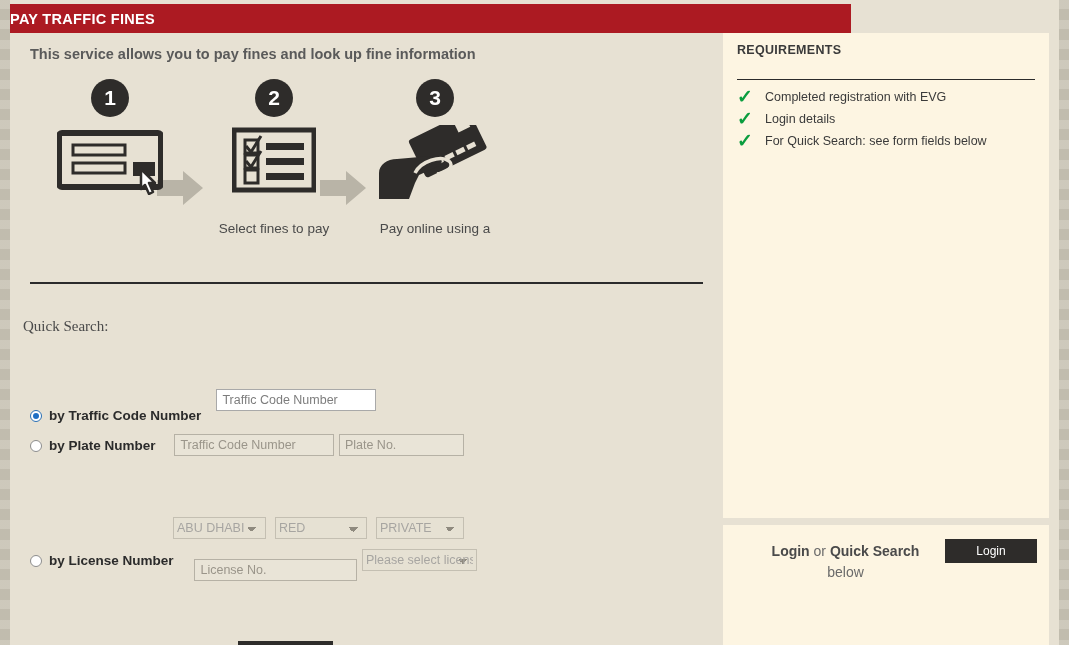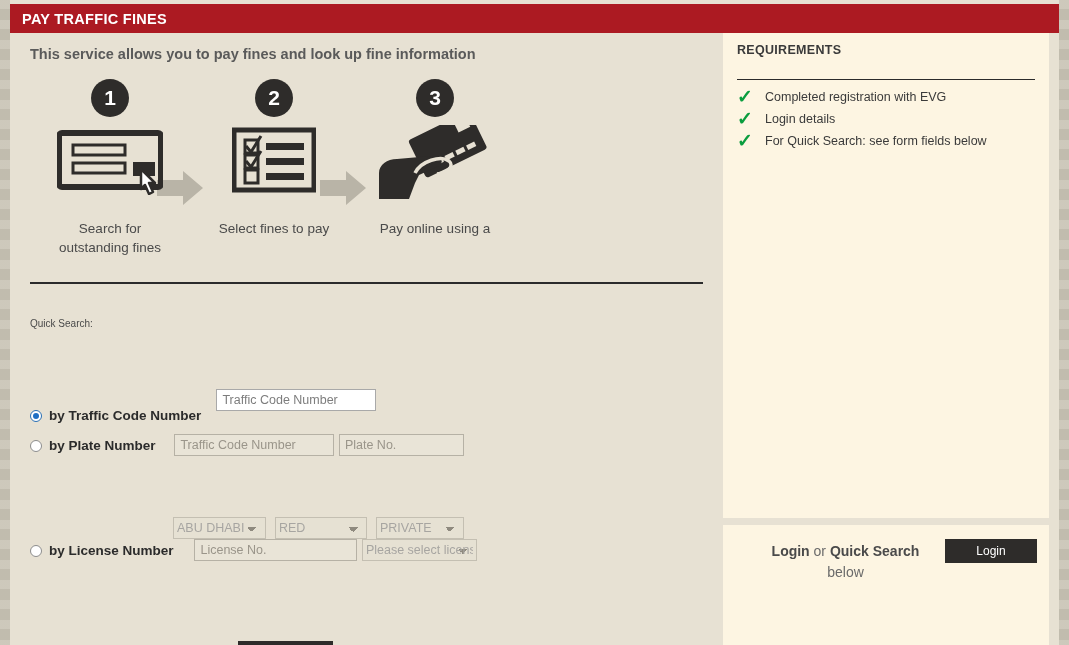--- a/index.html
+++ b/index.html
@@ -24,29 +24,28 @@
   .content {
     position: absolute;
     left: 10px; top: 0px;
     width: 1049px; height: 645px;
     background: #e7e1d3;
   }
   
   .title-bar {
     position: absolute;
     left: 0px; top: 4px;
-    width: 1049px; height: 29px;
+    width: 841px; height: 29px;
     background: #ac1a22;
     color: #ffffff;
     font-size: 14.5px;
     font-weight: bold;
     letter-spacing: 0.3px;
     display: flex;
     align-items: center;
-    padding-left: 12px;
   }
   
   .left-col {
     position: absolute;
     left: 0px; top: 33px;
     width: 712px; height: 612px;
     background: #e7e1d3;
   }
   .intro {
     position: absolute;
@@ -94,23 +93,24 @@
   
   .divider {
     position: absolute;
     left: 20px; top: 249px;
     width: 673px; height: 0;
     border-top: 2px solid #2b2b2b;
   }
   
   .qs-title {
     position: absolute;
-    left: 20px; top: 285px;
-    font-size: 10px;
+    left: 13px; top: 285px;
+    font-size: 15px;
     color: #4a4a4a;
+    font-family: Liberation Serif, serif;
   }
   .row { position: absolute; left: 20px; }
   .row-code    { top: 342px; }
   .row-plate   { top: 401px; }
   .row-license { top: 506px; }
 
   .radio {
     display: inline-block;
     width: 12px; height: 12px;
     border-radius: 50%;
@@ -176,21 +176,21 @@
     background-image:
       linear-gradient(45deg, transparent 50%, #6a665c 50%),
       linear-gradient(135deg, #6a665c 50%, transparent 50%);
     background-position: calc(100% - 13px) 9px, calc(100% - 8px) 9px;
     background-size: 5px 5px, 5px 5px;
     background-repeat: no-repeat;
   }
   .w-code   { width: 160px; }
   .w-plate1 { width: 160px; }
   .w-plate2 { width: 125px; }
-  .w-license{ width: 163px; }
+  .w-license{ width: 163px; margin-top: 20px; }
   .sel-src  { width: 93px; }
   .sel-col  { width: 92px; }
   .sel-kind { width: 88px; }
   .sel-lic  { width: 115px; }
 
   .plate-heads {
     position: absolute;
     left: 163px; top: 462px;
     font-size: 11.5px;
     font-weight: bold;
@@ -308,24 +308,20 @@
       <div class="step step-1">
         <div class="badge">1</div>
         <div class="step-art">
           <svg width="106" height="70" viewBox="0 0 106 70">
             <rect x="2" y="8" width="102" height="54" rx="3" fill="none" stroke="#2e2c2a" stroke-width="6"></rect>
             <rect x="16" y="20" width="52" height="10" fill="none" stroke="#2e2c2a" stroke-width="3"></rect>
             <rect x="16" y="38" width="52" height="10" fill="none" stroke="#2e2c2a" stroke-width="3"></rect>
             <rect x="76" y="37" width="22" height="14" fill="#2e2c2a"></rect>
             <path d="M84 44 L84 64 L88 60 L92 69 L96 67 L92 58 L98 58 Z" fill="#ffffff" stroke="#2e2c2a" stroke-width="2.5" stroke-linejoin="round"></path>
           </svg>
-        </div>
-        <div class="step-label">
-          <div>Search for</div>
-          <div>outstanding fines</div>
         </div>
       </div>
 
       <div class="step step-2">
         <div class="badge">2</div>
         <div class="step-art">
           <svg width="84" height="70" viewBox="0 0 84 70">
             <rect x="2" y="5" width="80" height="60" fill="none" stroke="#2e2c2a" stroke-width="5"></rect>
             <rect x="13" y="15" width="13" height="13" fill="none" stroke="#2e2c2a" stroke-width="3"></rect>
             <path d="M14 21 L19 27 L29 11" fill="none" stroke="#2e2c2a" stroke-width="3"></path>

